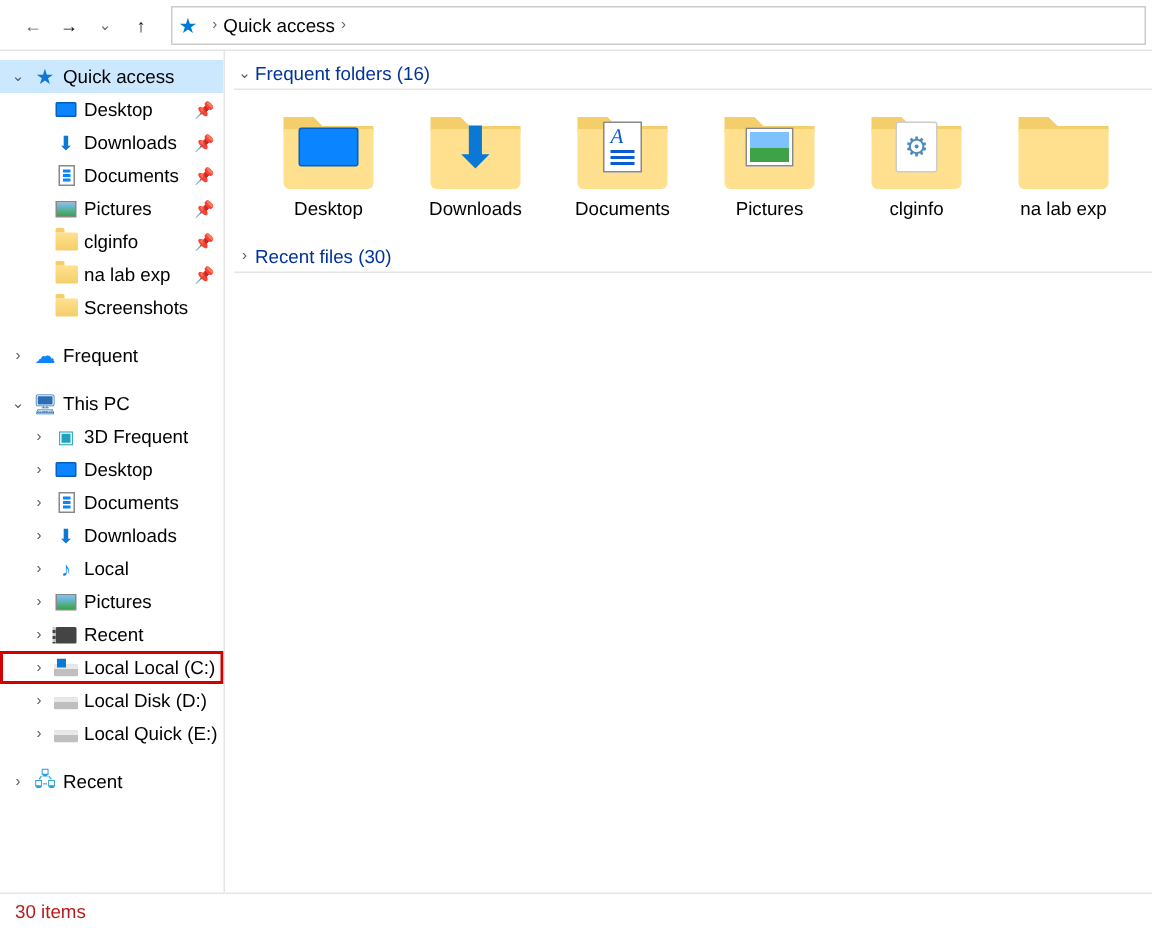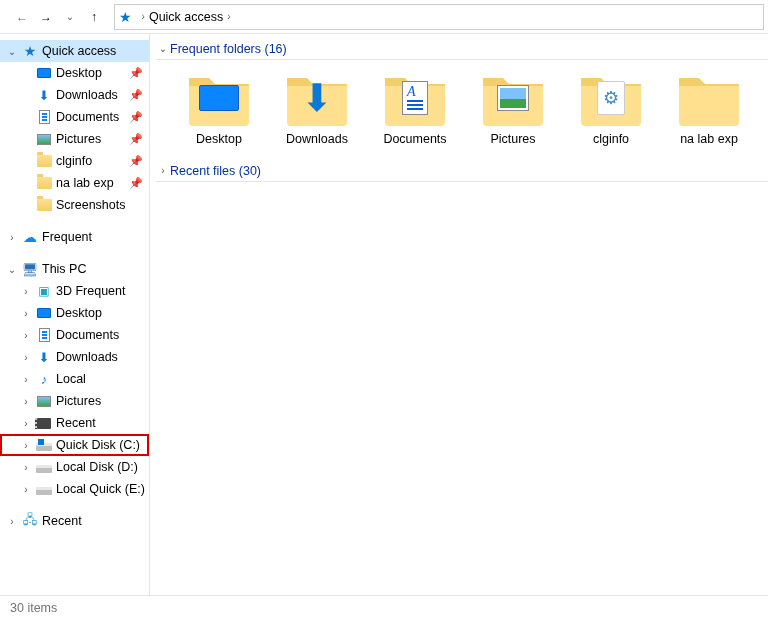--- a/index.html
+++ b/index.html
@@ -27,21 +27,21 @@
   .group-header { display:flex; align-items:center; height:22px; margin-top:4px; color:#003399; font-size:12.5px; cursor:pointer; border-bottom:1px solid #e5e5e5; }
   .group-header .exp { width:14px; text-align:center; color:#5a5a5a; font-size:10px; }
   .folders-grid { display:flex; padding:10px 0 10px 14px; }
   .folder-tile { width:98px; display:flex; flex-direction:column; align-items:center; cursor:pointer; }
   .folder-tile .big-folder { width:64px; height:56px; position:relative; }
   .folder-body { position:absolute; width:100%; height:100%; }
   .folder-tab { fill:#f3ce6a; }
   .folder-front { fill:#ffe08f; }
   .over { position:absolute; inset:0; display:flex; align-items:center; justify-content:center; font-size:26px; }
   .tile-label { margin-top:6px; font-size:12.5px; text-align:center; }
-  .status-bar { border-top:1px solid #e5e5e5; height:24px; display:flex; align-items:center; padding:0 10px; color:#737373; font-size:12.5px; }
+  .status-bar { border-top:1px solid #e5e5e5; height:24px; display:flex; align-items:center; padding:0 10px; color:#b91c1c; font-size:12.5px; }
   
   svg.fld { display:block; }
   
   .ic-desktop { background:#0a84ff; width:14px; height:10px; border:1px solid #065fbd; border-radius:1px; }
   .ic-folder { width:15px; height:12px; background:linear-gradient(#ffe08f,#f3ce6a); border-radius:1px; position:relative; }
   .ic-folder::before { content:""; position:absolute; top:-3px; left:0; width:6px; height:3px; background:#f3ce6a; border-radius:1px 1px 0 0; }
   .ic-doc { width:11px; height:14px; background:#fff; border:1px solid #888; position:relative; }
   .ic-doc::after { content:""; position:absolute; top:2px; left:2px; right:2px; height:2px; box-shadow:0 0 #0a84ff, 0 3px #0a84ff, 0 6px #0a84ff; background:#0a84ff;}
   .ic-dl { color:#0a78d4; font-size:13px; }
   .ic-pic { width:14px; height:11px; border:1px solid #888; background:linear-gradient(#7ec1ff,#3da248); }
@@ -205,21 +205,21 @@
         </div>
         <div class="tree-item tree-indent highlighted">
           <span class="expander">›</span>
           <span class="ico ic-disk">
             <svg width="16" height="12" viewBox="0 0 16 12">
               <rect x="0" y="4" width="16" height="8" rx="1" fill="#bfbfbf"></rect>
               <rect x="0" y="4" width="16" height="3" fill="#e8e8e8"></rect>
               <rect x="2" y="0" width="6" height="6" fill="#0a78d4"></rect>
             </svg>
           </span>
-          <span class="lbl">Quick Disk (C:)</span>
+          <span class="lbl">Local Local (C:)</span>
         </div>
         <div class="tree-item tree-indent">
           <span class="expander">›</span>
           <span class="ico ic-disk">
             <svg width="16" height="12" viewBox="0 0 16 12">
               <rect x="0" y="4" width="16" height="8" rx="1" fill="#bfbfbf"></rect>
               <rect x="0" y="4" width="16" height="3" fill="#e8e8e8"></rect>
             </svg>
           </span>
           <span class="lbl">Local Disk (D:)</span>

